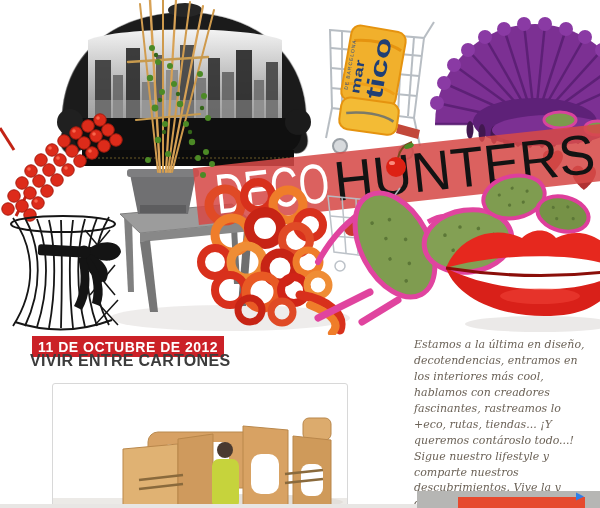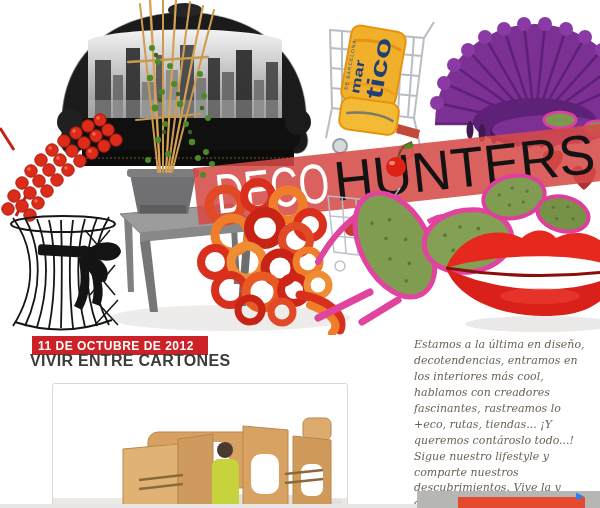--- a/index.html
+++ b/index.html
@@ -1,20 +1,20 @@
 <!DOCTYPE html>
 <html><head>
 <meta charset="utf-8">
 <style>
   html,body{margin:0;padding:0;background:#fff;}
   .page{position:relative;width:600px;height:508px;background:#ffffff;overflow:hidden;
         font-family:"Liberation Sans",sans-serif;}
   .header-svg{position:absolute;left:0;top:0;}
   .date-badge{position:absolute;left:32px;top:336px;background:#cb2127;color:#ffffff;
-        font-size:12px;font-weight:bold;letter-spacing:.5px;padding:3px 14px 2px 6px;}
+        font-size:14px;font-weight:bold;letter-spacing:.5px;padding:3px 6px 2px 6px;}
   .post-title{position:absolute;left:30px;top:352px;font-size:16px;font-weight:bold;
         color:#3c3c3c;letter-spacing:.3px;}
   .photo-frame{position:absolute;left:52px;top:383px;width:294px;height:130px;
         border:1px solid #d8d8d8;border-radius:3px;background:#fff;overflow:hidden;}
   .sidebar-text{position:absolute;left:414px;top:337px;width:180px;
         font-family:"DejaVu Serif","Liberation Serif",serif;font-style:italic;
         font-size:11px;line-height:1.45;color:#6b6257;}
   .bottom-strip{position:absolute;left:0;top:504px;width:600px;height:4px;background:#e8e6e4;}
   .ad-bar{position:absolute;left:417px;top:491px;width:183px;height:17px;background:#b6b6b4;}
   .ad-red{position:absolute;left:458px;top:497px;width:127px;height:11px;background:#e64a2e;}

